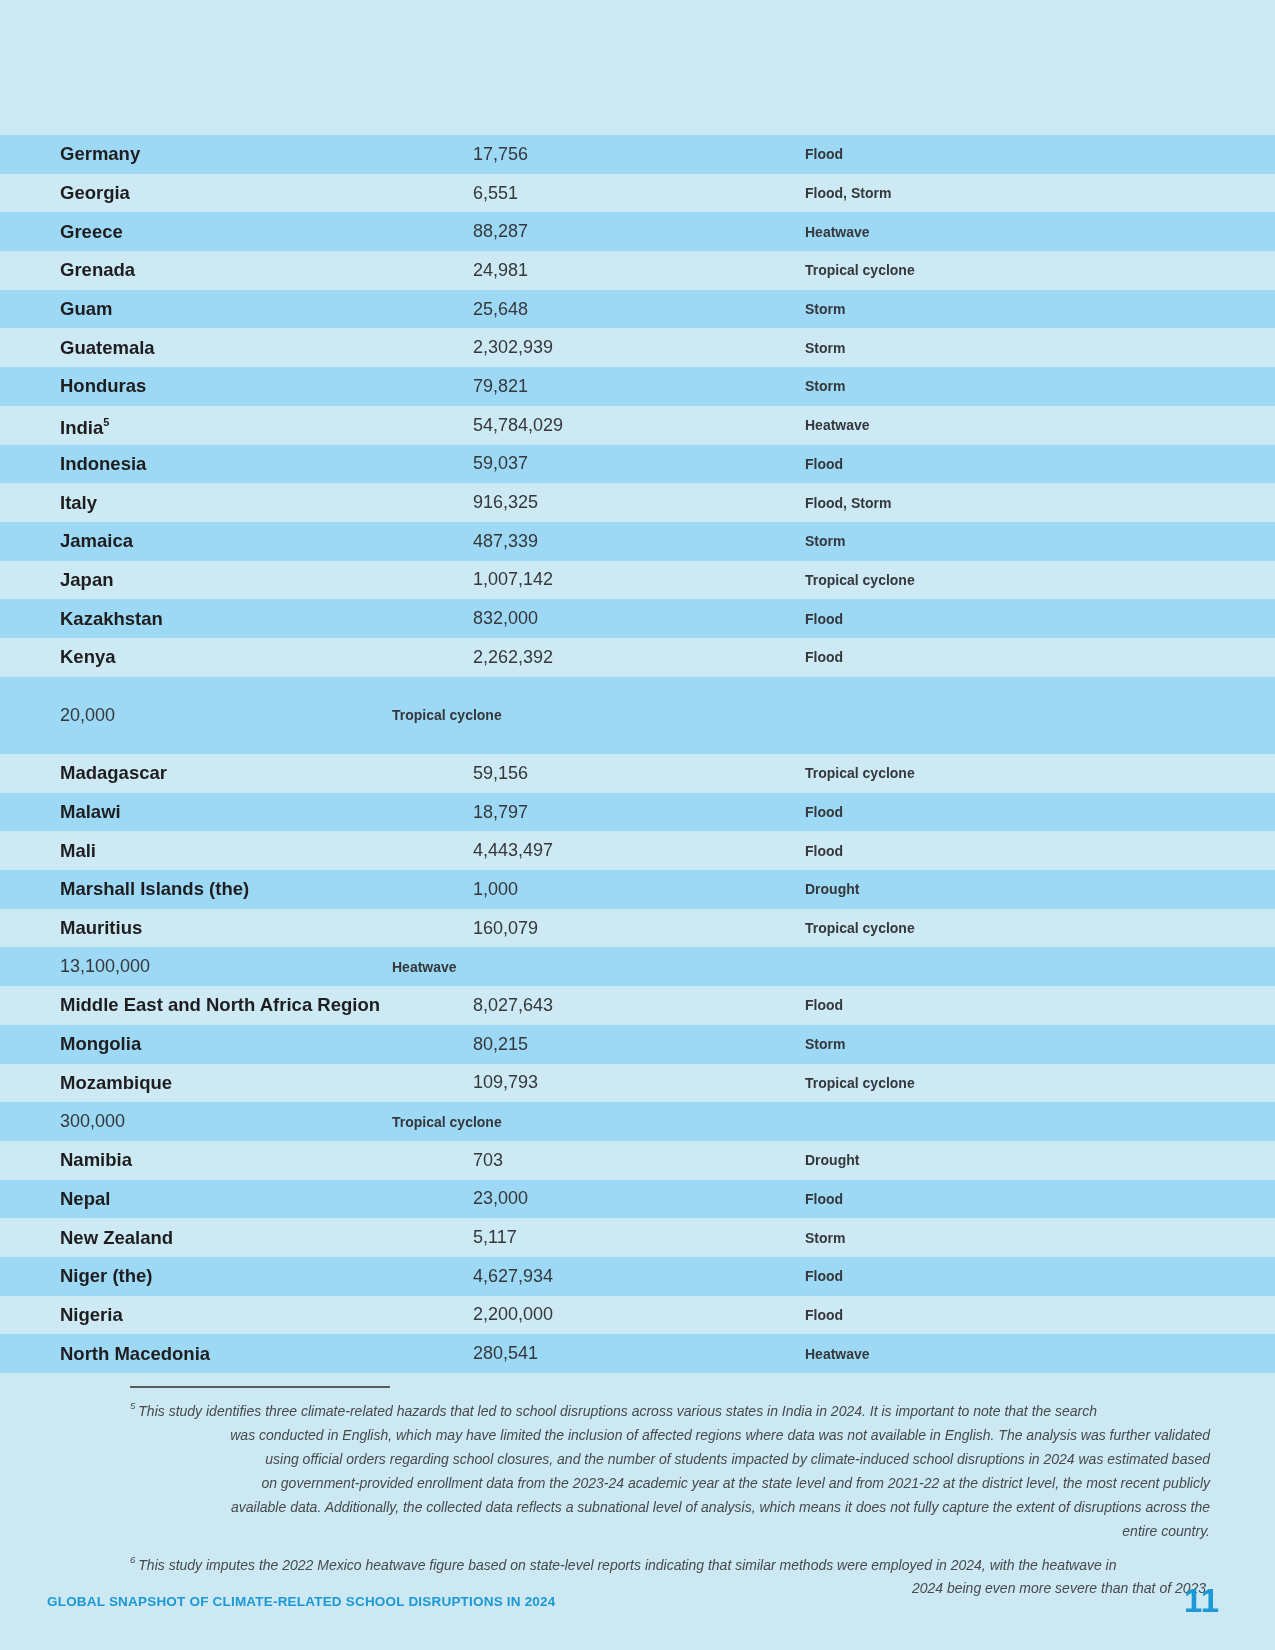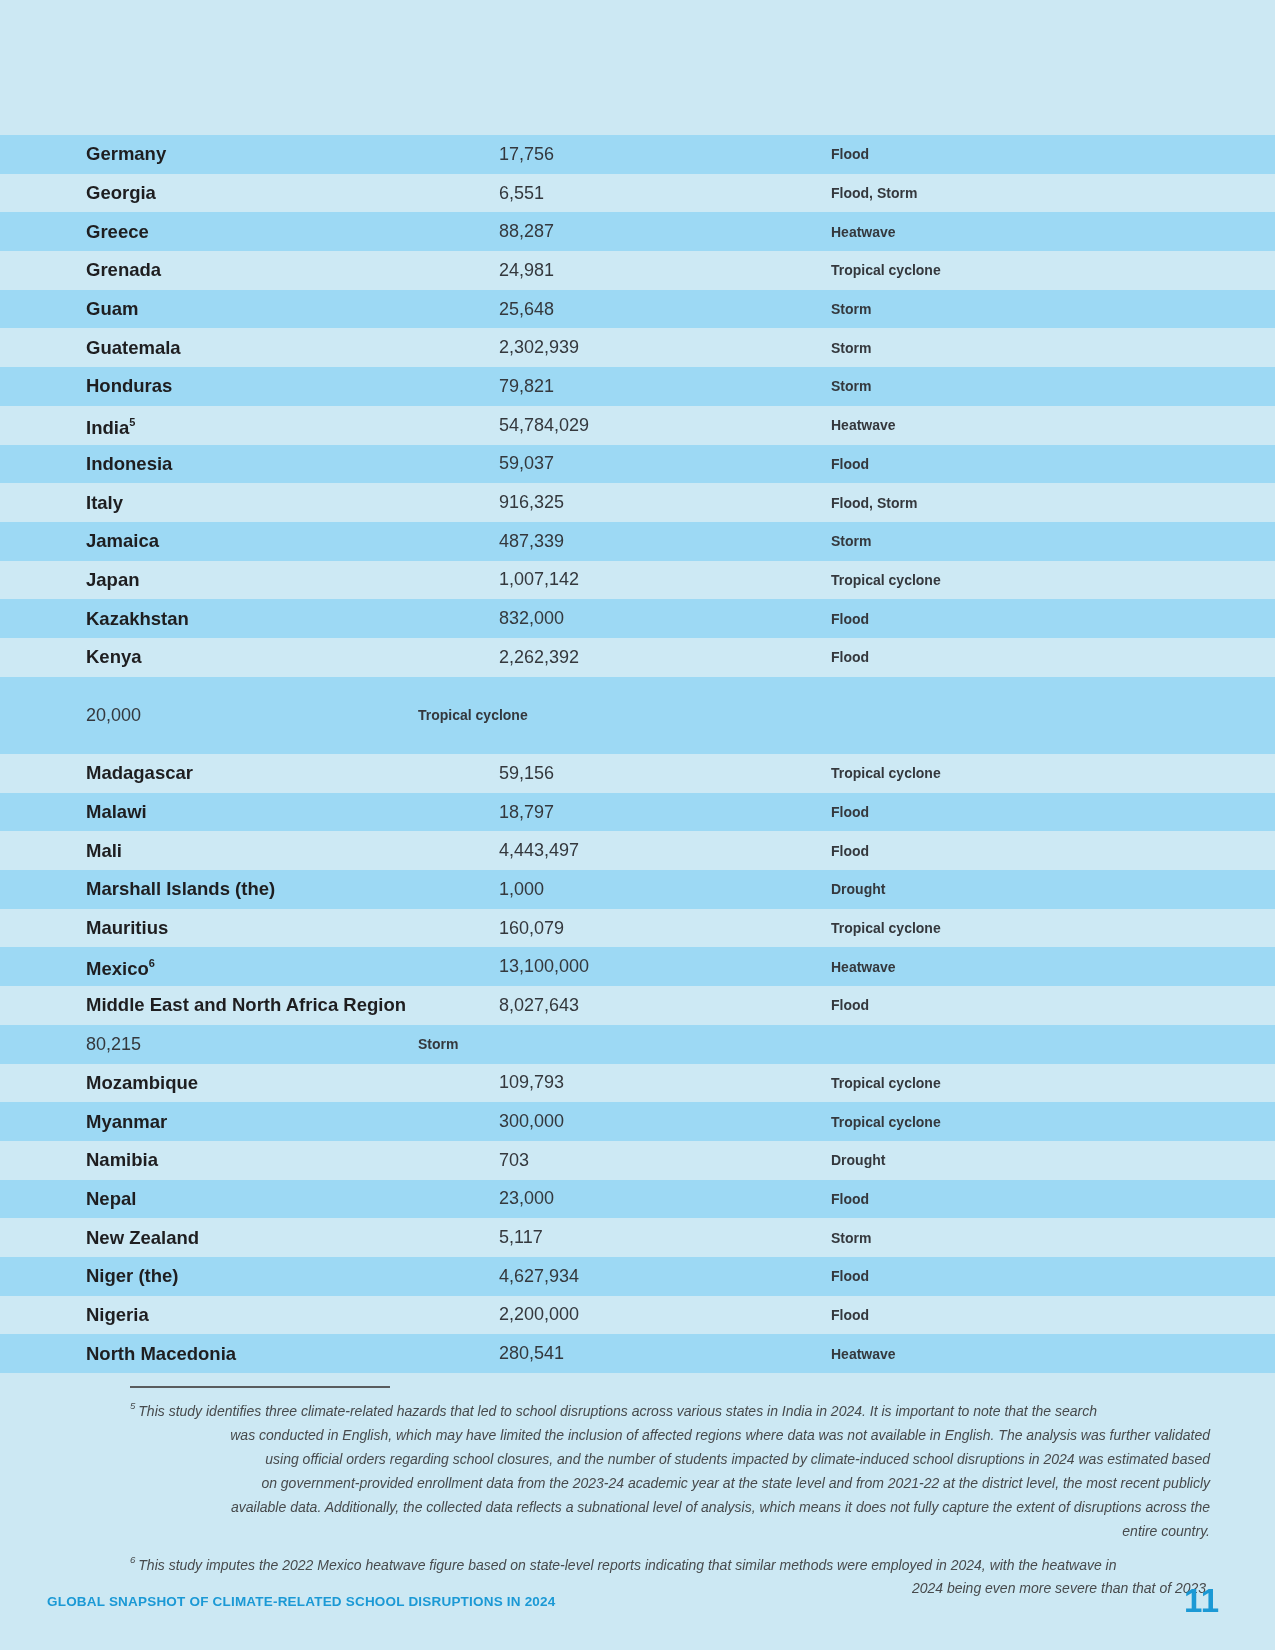--- a/index.html
+++ b/index.html
@@ -17,21 +17,21 @@
   .table{
     position:absolute;
     top:135px;
     left:0;
     right:0;
   }
   .row{
     display:flex;
     align-items:center;
     min-height:38.7px;
-    padding-left:86px;
+    padding-left:60px;
     box-sizing:border-box;
   }
   .row.dark{background:var(--stripe-dark,#9dd9f4);}
   .row.light{background:var(--stripe-light,#cde9f4);justify-content:flex-end;}
   .row.tall{min-height:77.4px;}
   .cell-country{
     width:413px;
     padding-right:8px;
     box-sizing:border-box;
     font-size:18.5px;
@@ -209,40 +209,39 @@
         <div class="cell-country">Marshall Islands (the)</div>
         <div class="cell-students">1,000</div>
         <div class="cell-hazard">Drought</div>
       </div>
       <div class="row light">
         <div class="cell-country">Mauritius</div>
         <div class="cell-students">160,079</div>
         <div class="cell-hazard">Tropical cyclone</div>
       </div>
       <div class="row dark">
-        <div class="cell-country">Mexico<sup>6</sup></div>
         <div class="cell-students">13,100,000</div>
         <div class="cell-hazard">Heatwave</div>
       </div>
       <div class="row light">
         <div class="cell-country">Middle East and North Africa Region</div>
         <div class="cell-students">8,027,643</div>
         <div class="cell-hazard">Flood</div>
       </div>
       <div class="row dark">
+        <div class="cell-country">Mongolia</div>
         <div class="cell-students">80,215</div>
         <div class="cell-hazard">Storm</div>
       </div>
       <div class="row light">
         <div class="cell-country">Mozambique</div>
         <div class="cell-students">109,793</div>
         <div class="cell-hazard">Tropical cyclone</div>
       </div>
       <div class="row dark">
-        <div class="cell-country">Myanmar</div>
         <div class="cell-students">300,000</div>
         <div class="cell-hazard">Tropical cyclone</div>
       </div>
       <div class="row light">
         <div class="cell-country">Namibia</div>
         <div class="cell-students">703</div>
         <div class="cell-hazard">Drought</div>
       </div>
       <div class="row dark">
         <div class="cell-country">Nepal</div>

